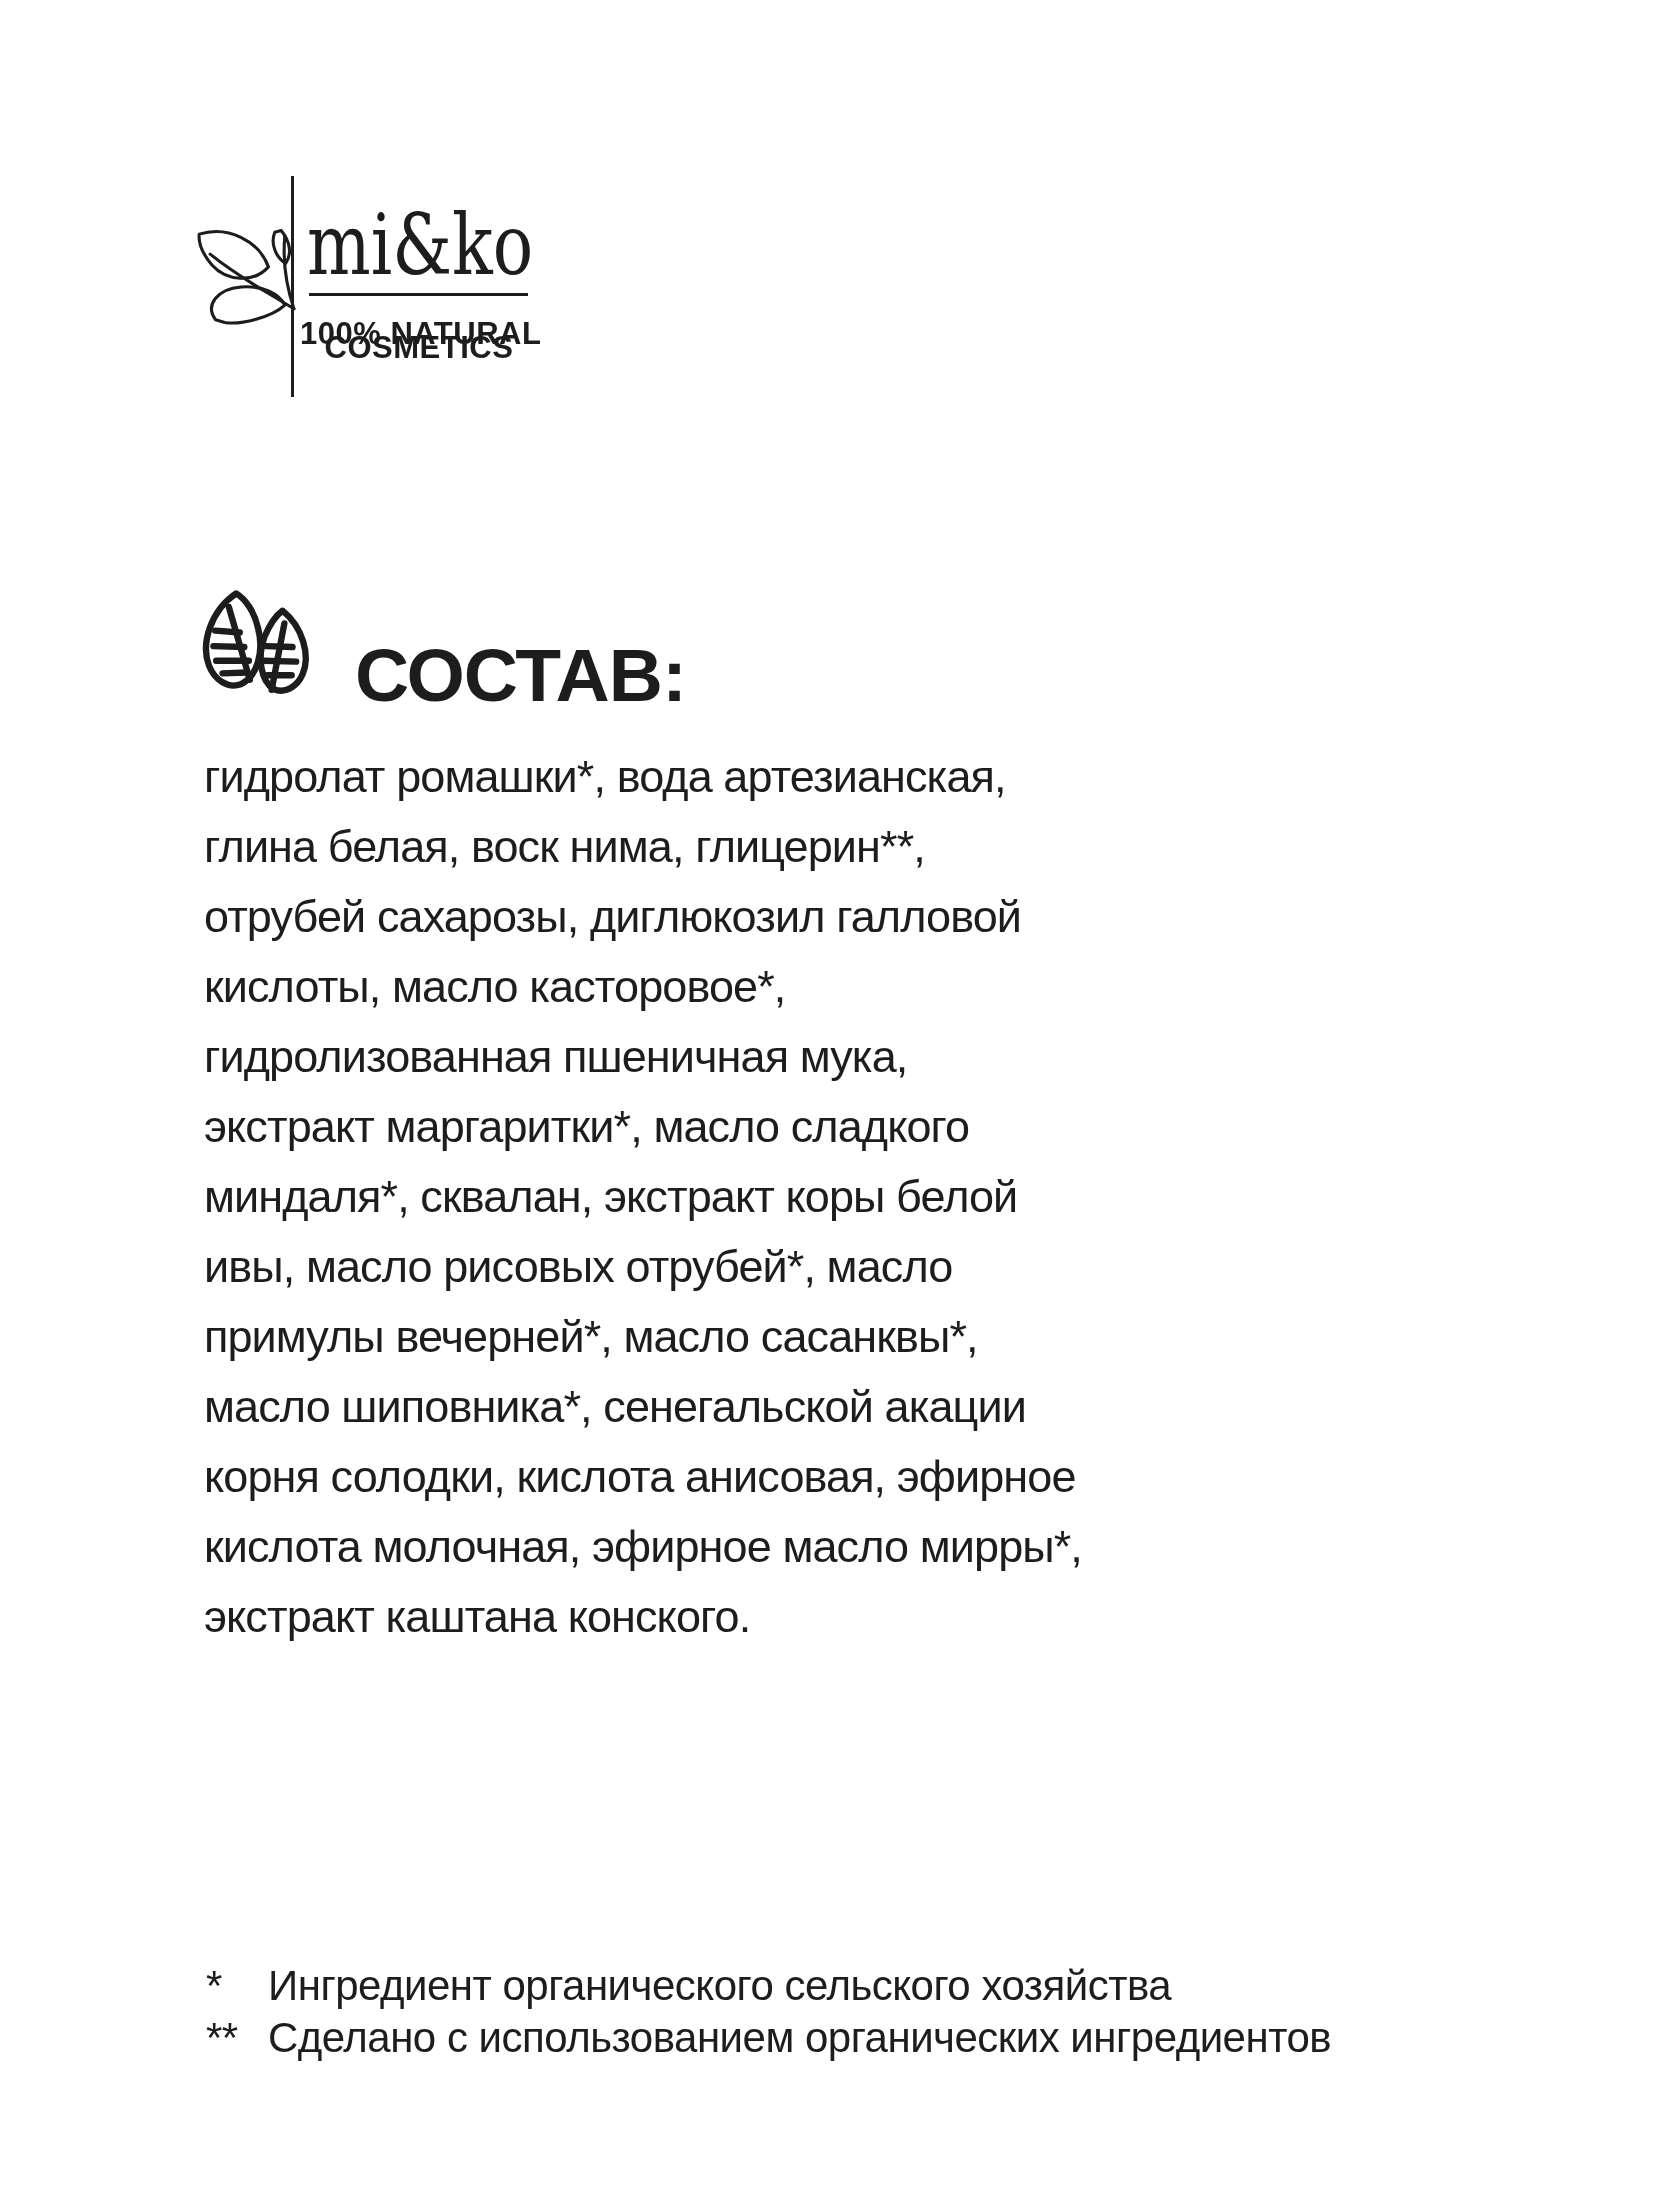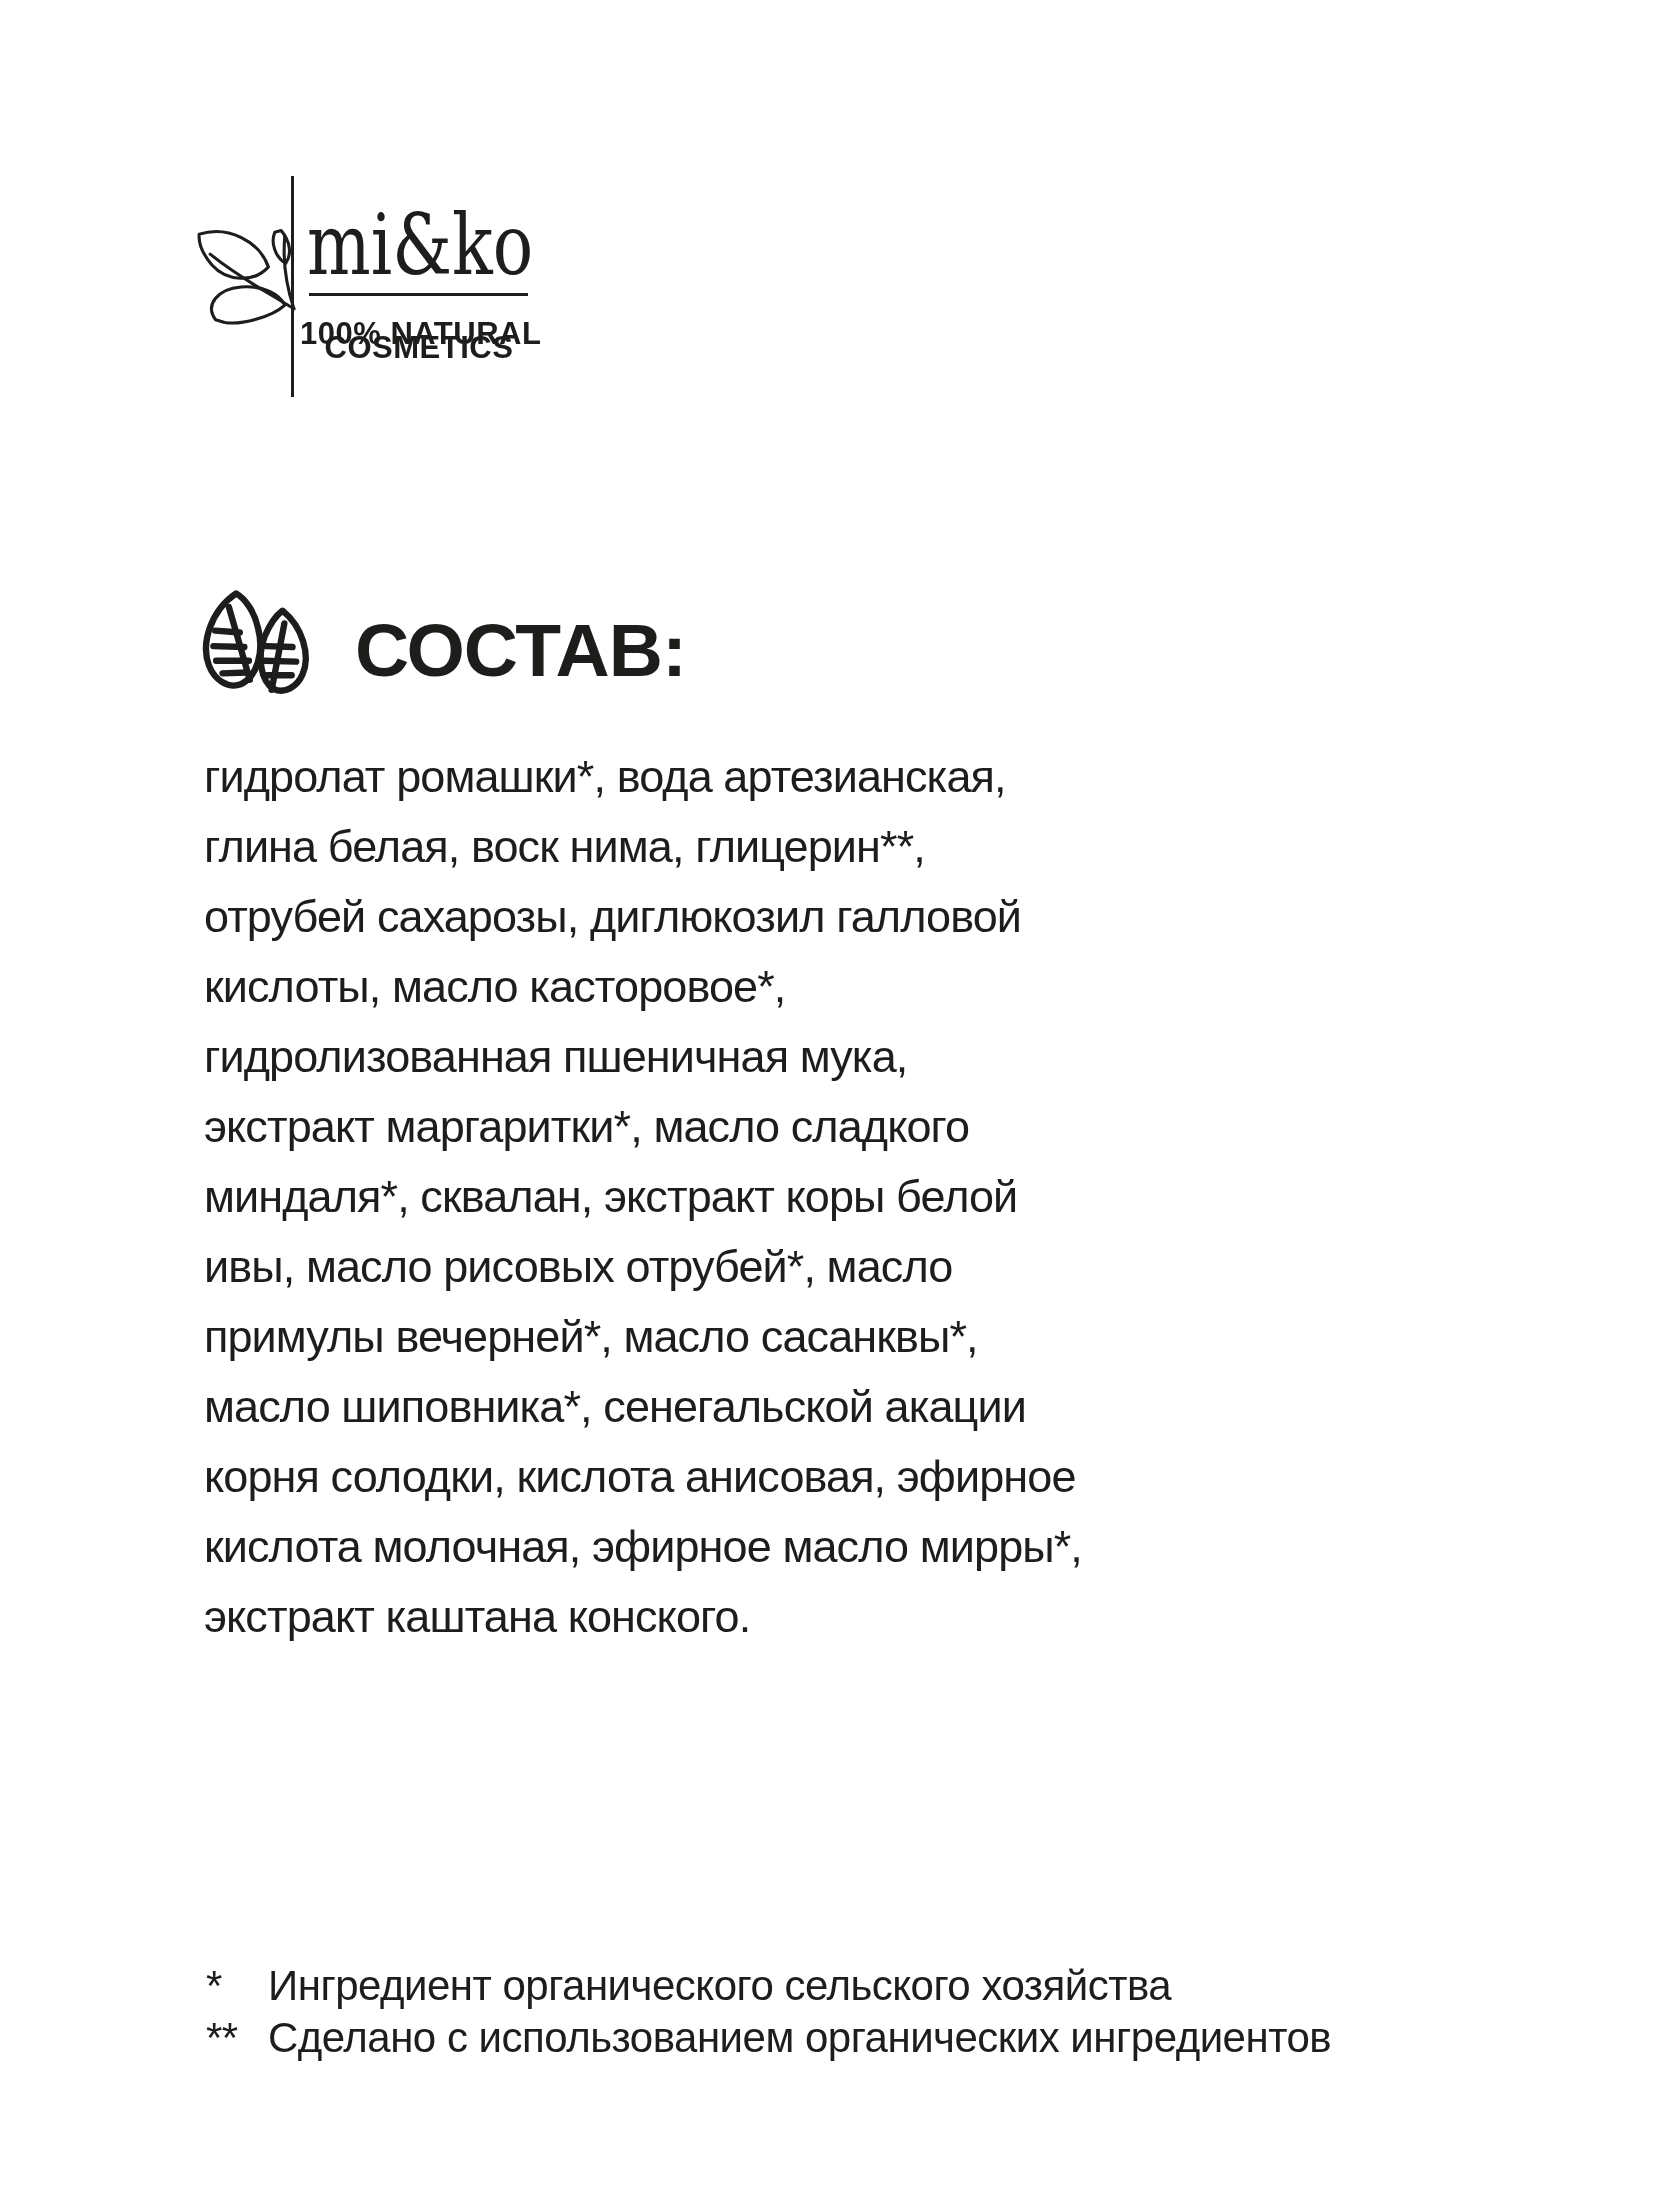--- a/index.html
+++ b/index.html
@@ -30,21 +30,21 @@
   .logo-tagline{
     position:absolute;left:300px;top:320px;width:238px;
     text-align:center;font-weight:bold;font-size:31px;line-height:28px;
     letter-spacing:0.5px;color:#1d1d1b;white-space:nowrap;
   }
   
   .section-icon{
     position:absolute;left:194px;top:587px;width:128px;height:111px;
   }
   .section-title{
-    position:absolute;left:355px;top:613px;
+    position:absolute;left:355px;top:638px;
     font-size:75px;font-weight:bold;letter-spacing:-0.9px;line-height:1;
     color:#1d1d1b;white-space:nowrap;
   }
   
   .ingredients{
     position:absolute;left:204px;top:742px;width:1425px;
     font-size:45px;line-height:70px;letter-spacing:-0.9px;
     color:#1d1d1b;
   }
   .ingredients .line{white-space:nowrap;}

